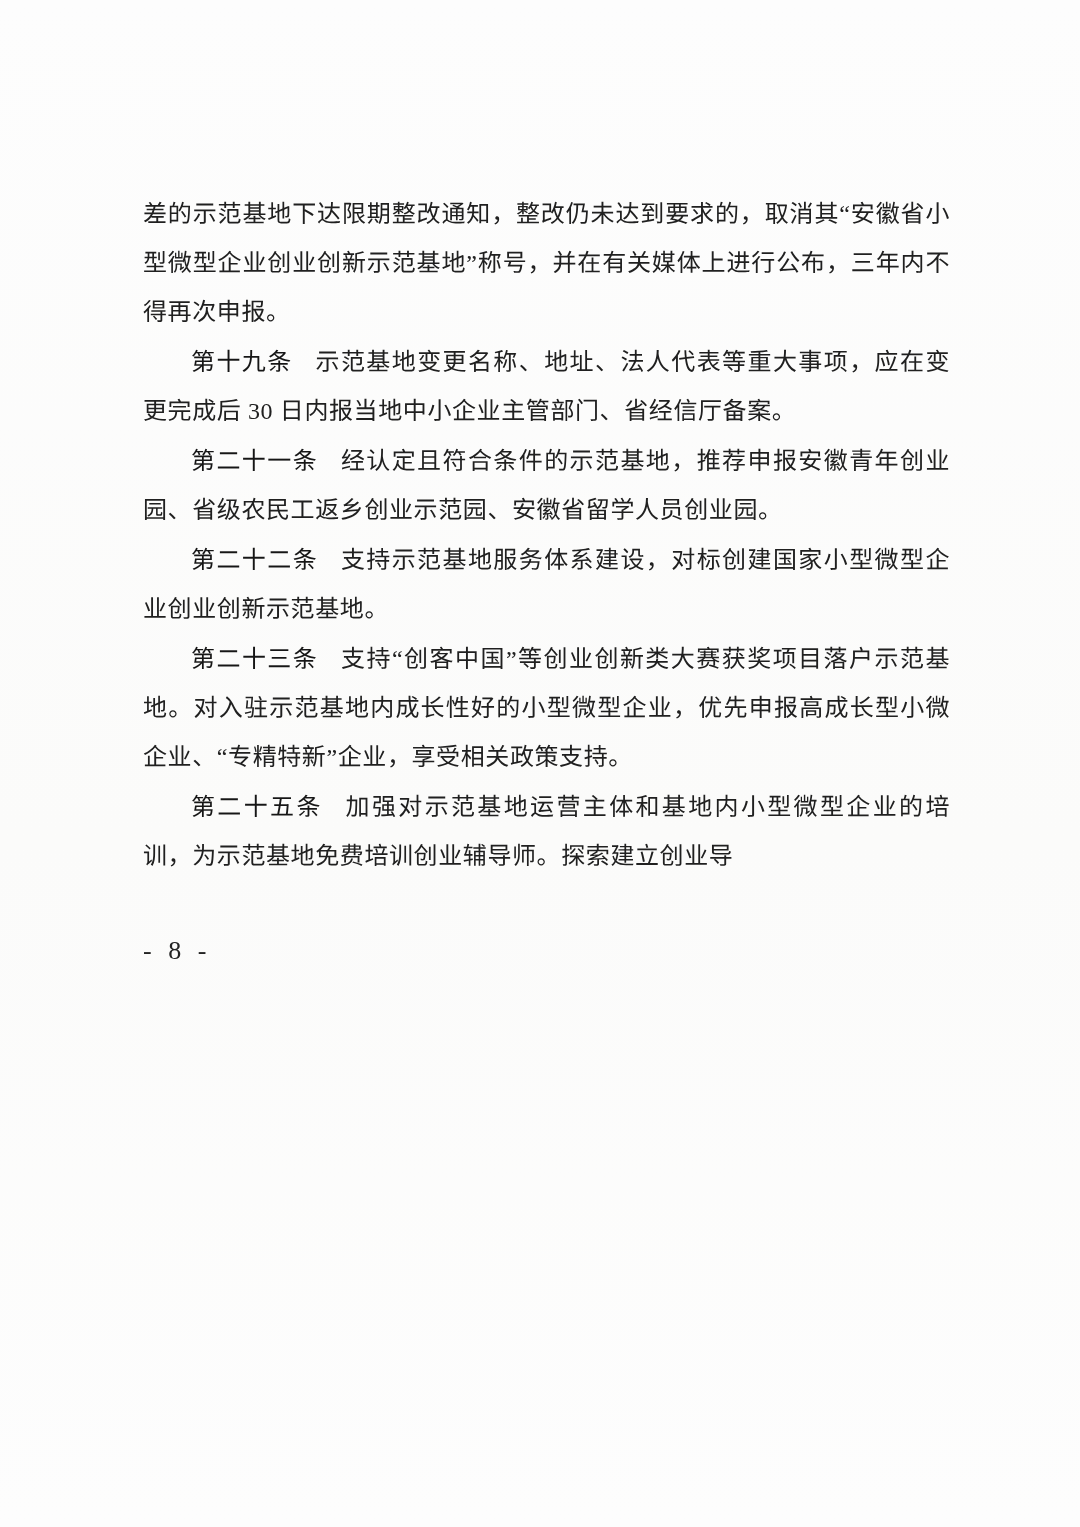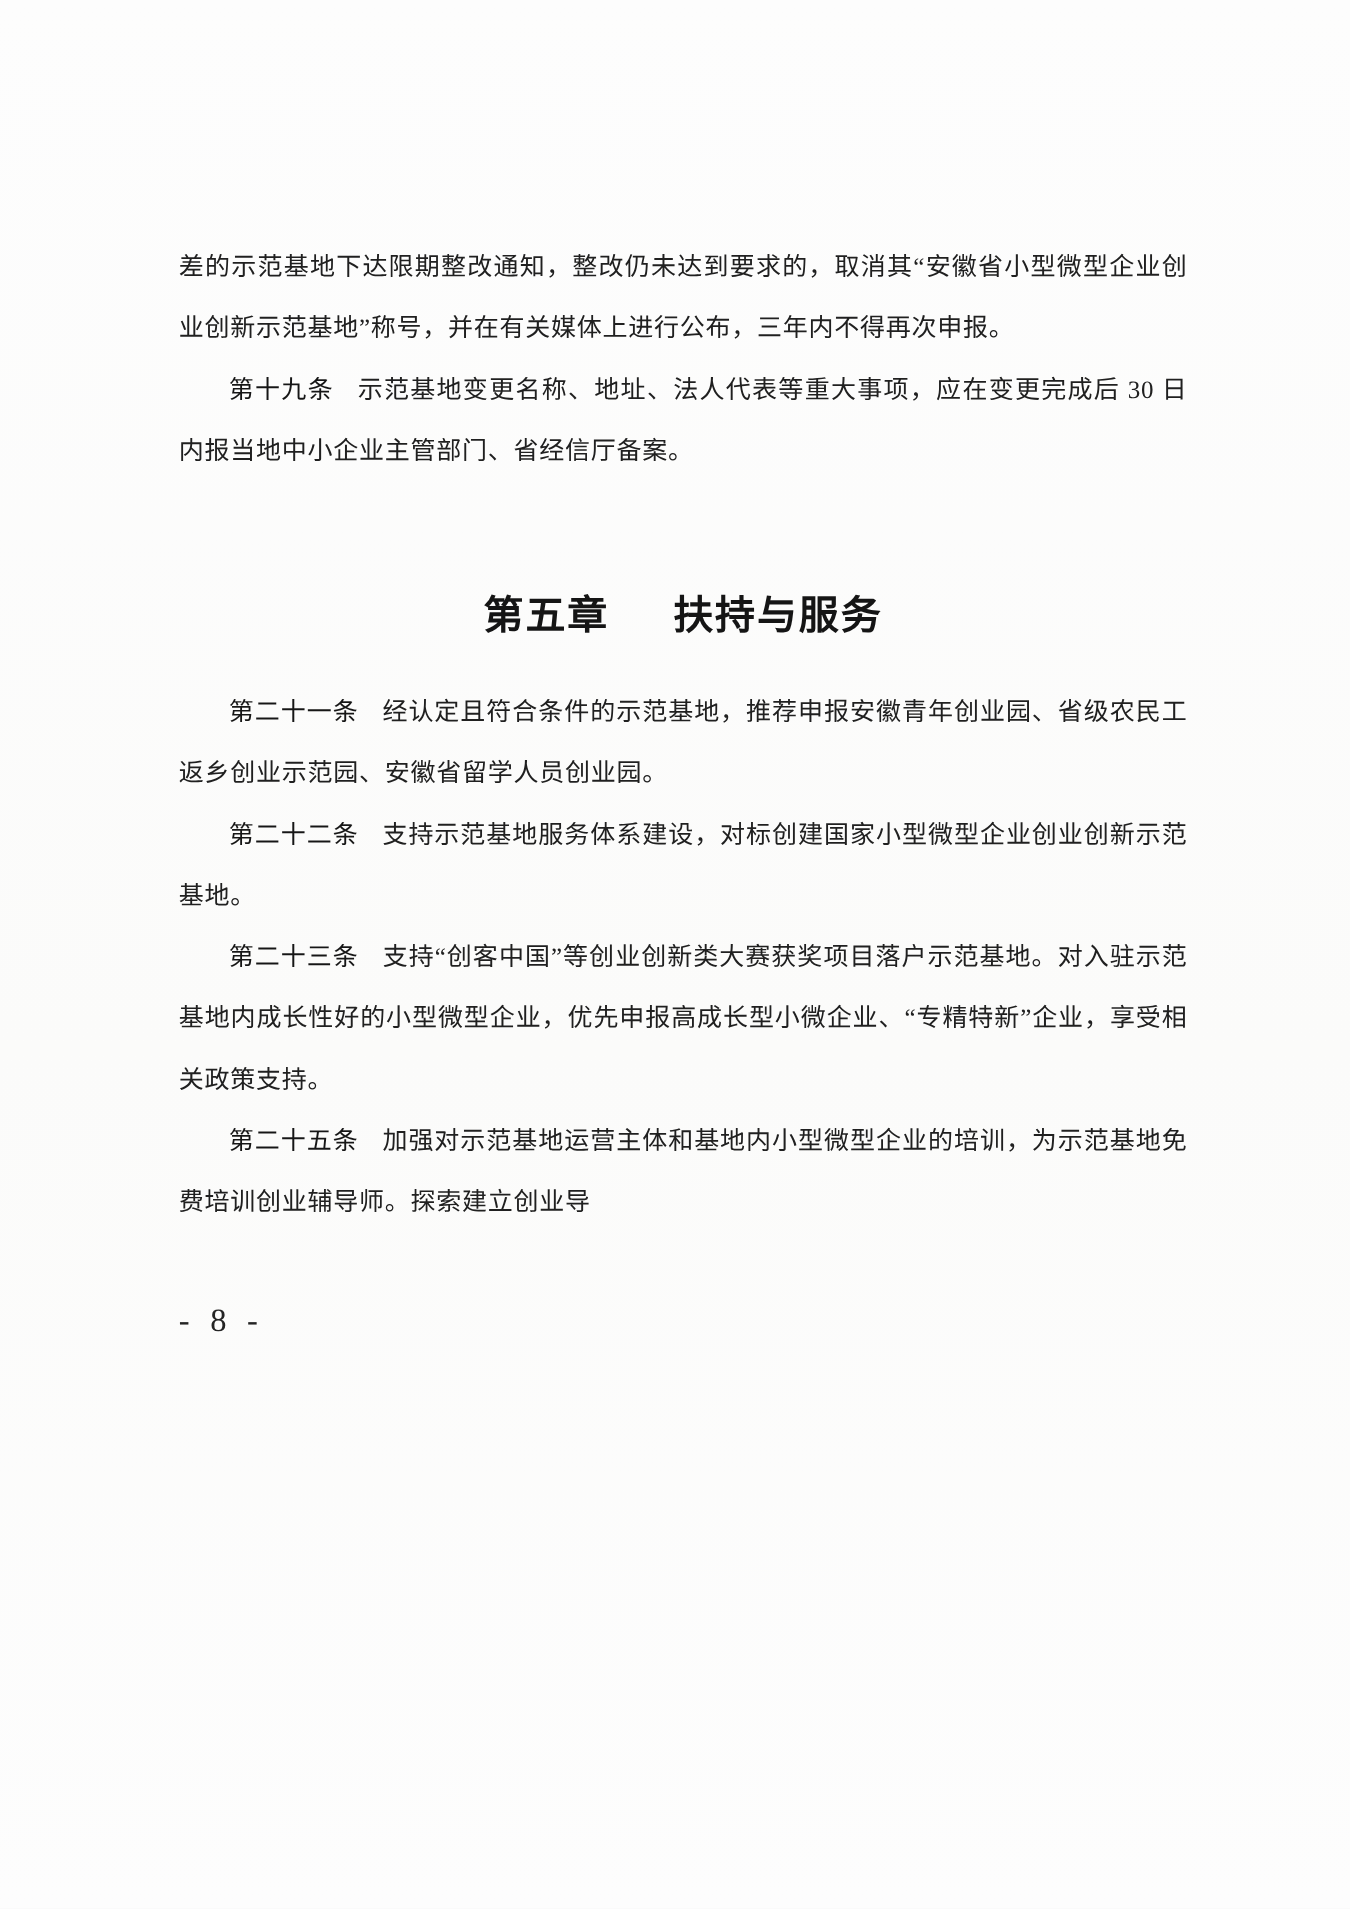--- a/index.html
+++ b/index.html
@@ -13,21 +13,21 @@
     position: relative;
     width: 1080px;
     height: 1527px;
     background: linear-gradient(180deg, #fdfdfd 0%, #fbfbfa 55%, #fdfdfd 100%);
     color: #1e1e1e;
     padding: 190px 130px 0 143px;
     overflow: hidden;
   }
   .content { width: 100%; }
   .para {
-    font-size: 20px;
+    font-size: 24px;
     line-height: 49px;
     letter-spacing: 0.6px;
     text-align: justify;
     text-indent: 2em;
     color: #202020;
   }
   .para.flush { text-indent: 0; }
   .lead {
     font-weight: 400;
     font-family: "Liberation Sans", "DejaVu Sans", sans-serif;
@@ -57,21 +57,20 @@
 </head>
 <body>
 
 <div class="page">
   <main class="content">
 
     <p class="para flush"><span>差的示范基地下达限期整改通知，整改仍未达到要求的，取消其“安徽省小型微型企业创业创新示范基地”称号，并在有关媒体上进行公布，三年内不得再次申报。</span></p>
 
     <p class="para"><span class="lead">第十九条</span><span>示范基地变更名称、地址、法人代表等重大事项，应在变更完成后 30 日内报当地中小企业主管部门、省经信厅备案。</span></p>
 
-    <h2 class="chapter"><span>第五章</span><span class="chapter-gap"></span><span>扶持与服务</span></h2>
 
 
     <p class="para"><span class="lead">第二十一条</span><span>经认定且符合条件的示范基地，推荐申报安徽青年创业园、省级农民工返乡创业示范园、安徽省留学人员创业园。</span></p>
 
     <p class="para"><span class="lead">第二十二条</span><span>支持示范基地服务体系建设，对标创建国家小型微型企业创业创新示范基地。</span></p>
 
     <p class="para"><span class="lead">第二十三条</span><span>支持“创客中国”等创业创新类大赛获奖项目落户示范基地。对入驻示范基地内成长性好的小型微型企业，优先申报高成长型小微企业、“专精特新”企业，享受相关政策支持。</span></p>
 
 
     <p class="para"><span class="lead">第二十五条</span><span>加强对示范基地运营主体和基地内小型微型企业的培训，为示范基地免费培训创业辅导师。探索建立创业导</span></p>

